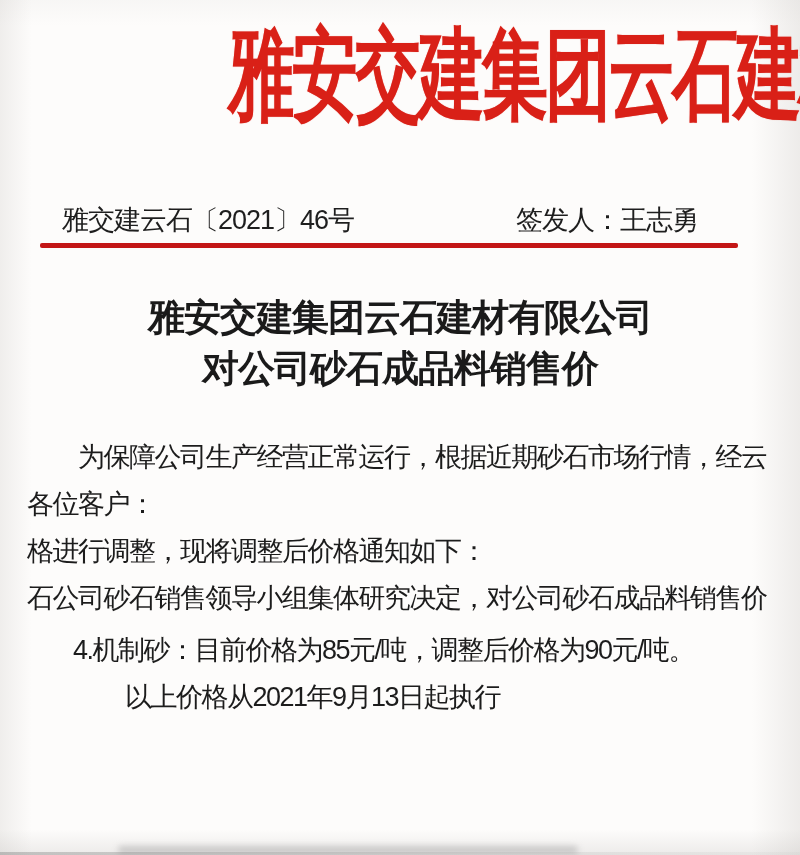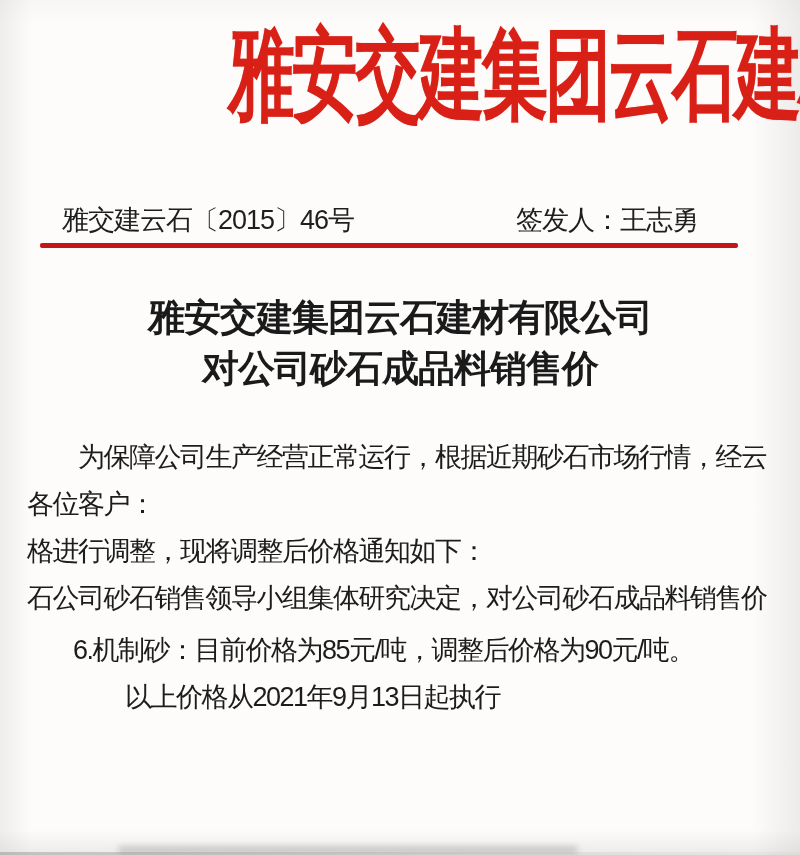--- a/index.html
+++ b/index.html
@@ -75,36 +75,36 @@
 </head>
 <body>
 
 <div class="page-bg"></div>
 
 <div class="red-banner">
   <span class="banner-text">雅安交建集团云石建材有限公司</span>
 </div>
 
 <div class="doc-meta-row">
-  <span>雅交建云石〔2015〕46号</span>
+  <span>雅交建云石〔2021〕46号</span>
   <span><span>签发人：</span><span>王志勇</span></span>
 </div>
 
 <div class="red-rule"></div>
 
 <div class="doc-title">
   <div>雅安交建集团云石建材有限公司</div>
   <div>对公司砂石成品料销售价</div>
 </div>
 
 <div class="body-text">
   <div class="line para-first">为保障公司生产经营正常运行，根据近期砂石市场行情，经云</div>
   <div class="line">各位客户：</div>
   <div class="line">格进行调整，现将调整后价格通知如下：</div>
   <div class="line">石公司砂石销售领导小组集体研究决定，对公司砂石成品料销售价</div>
   <div class="items-block">
-    <div class="line item-line">6.机制砂：目前价格为85元/吨，调整后价格为90元/吨。</div>
+    <div class="line item-line">4.机制砂：目前价格为85元/吨，调整后价格为90元/吨。</div>
   </div>
   <div class="line effective-line">以上价格从2021年9月13日起执行</div>
 </div>
 
 <div class="bottom-smudge"></div>
 <div class="bottom-edge"></div>
 
 </body></html>

